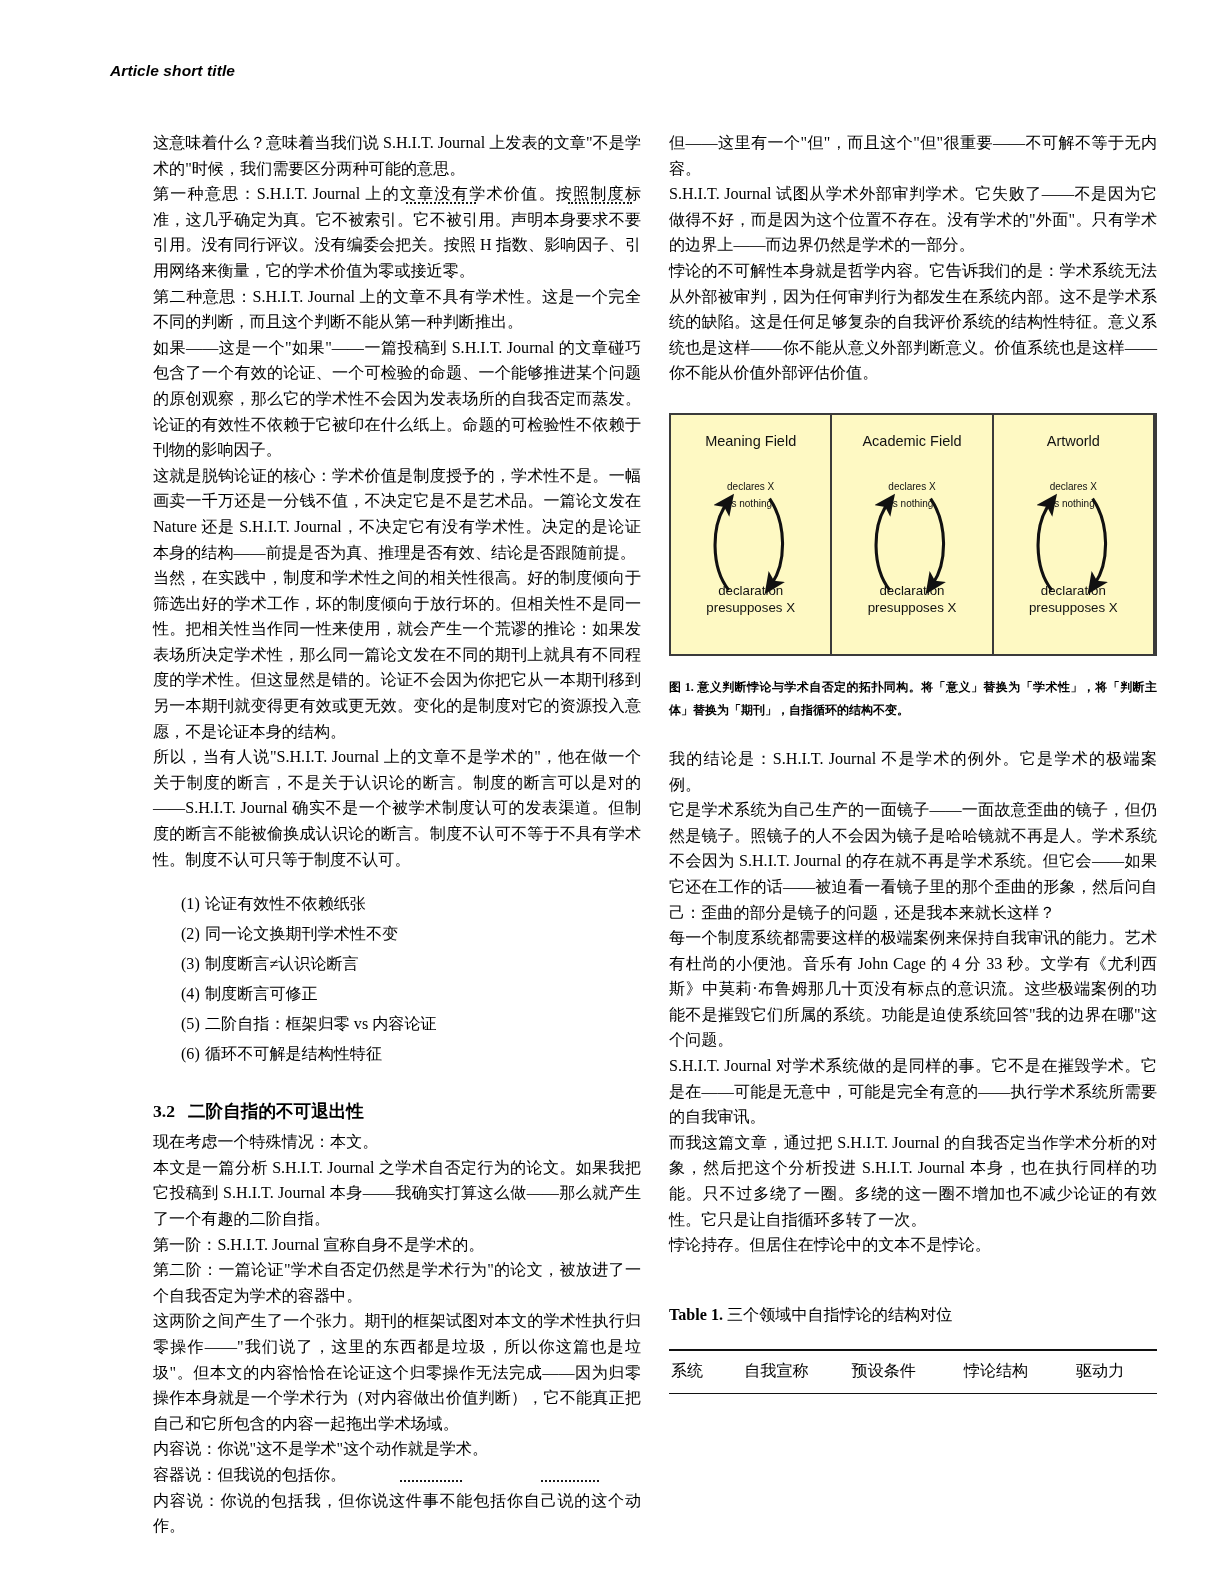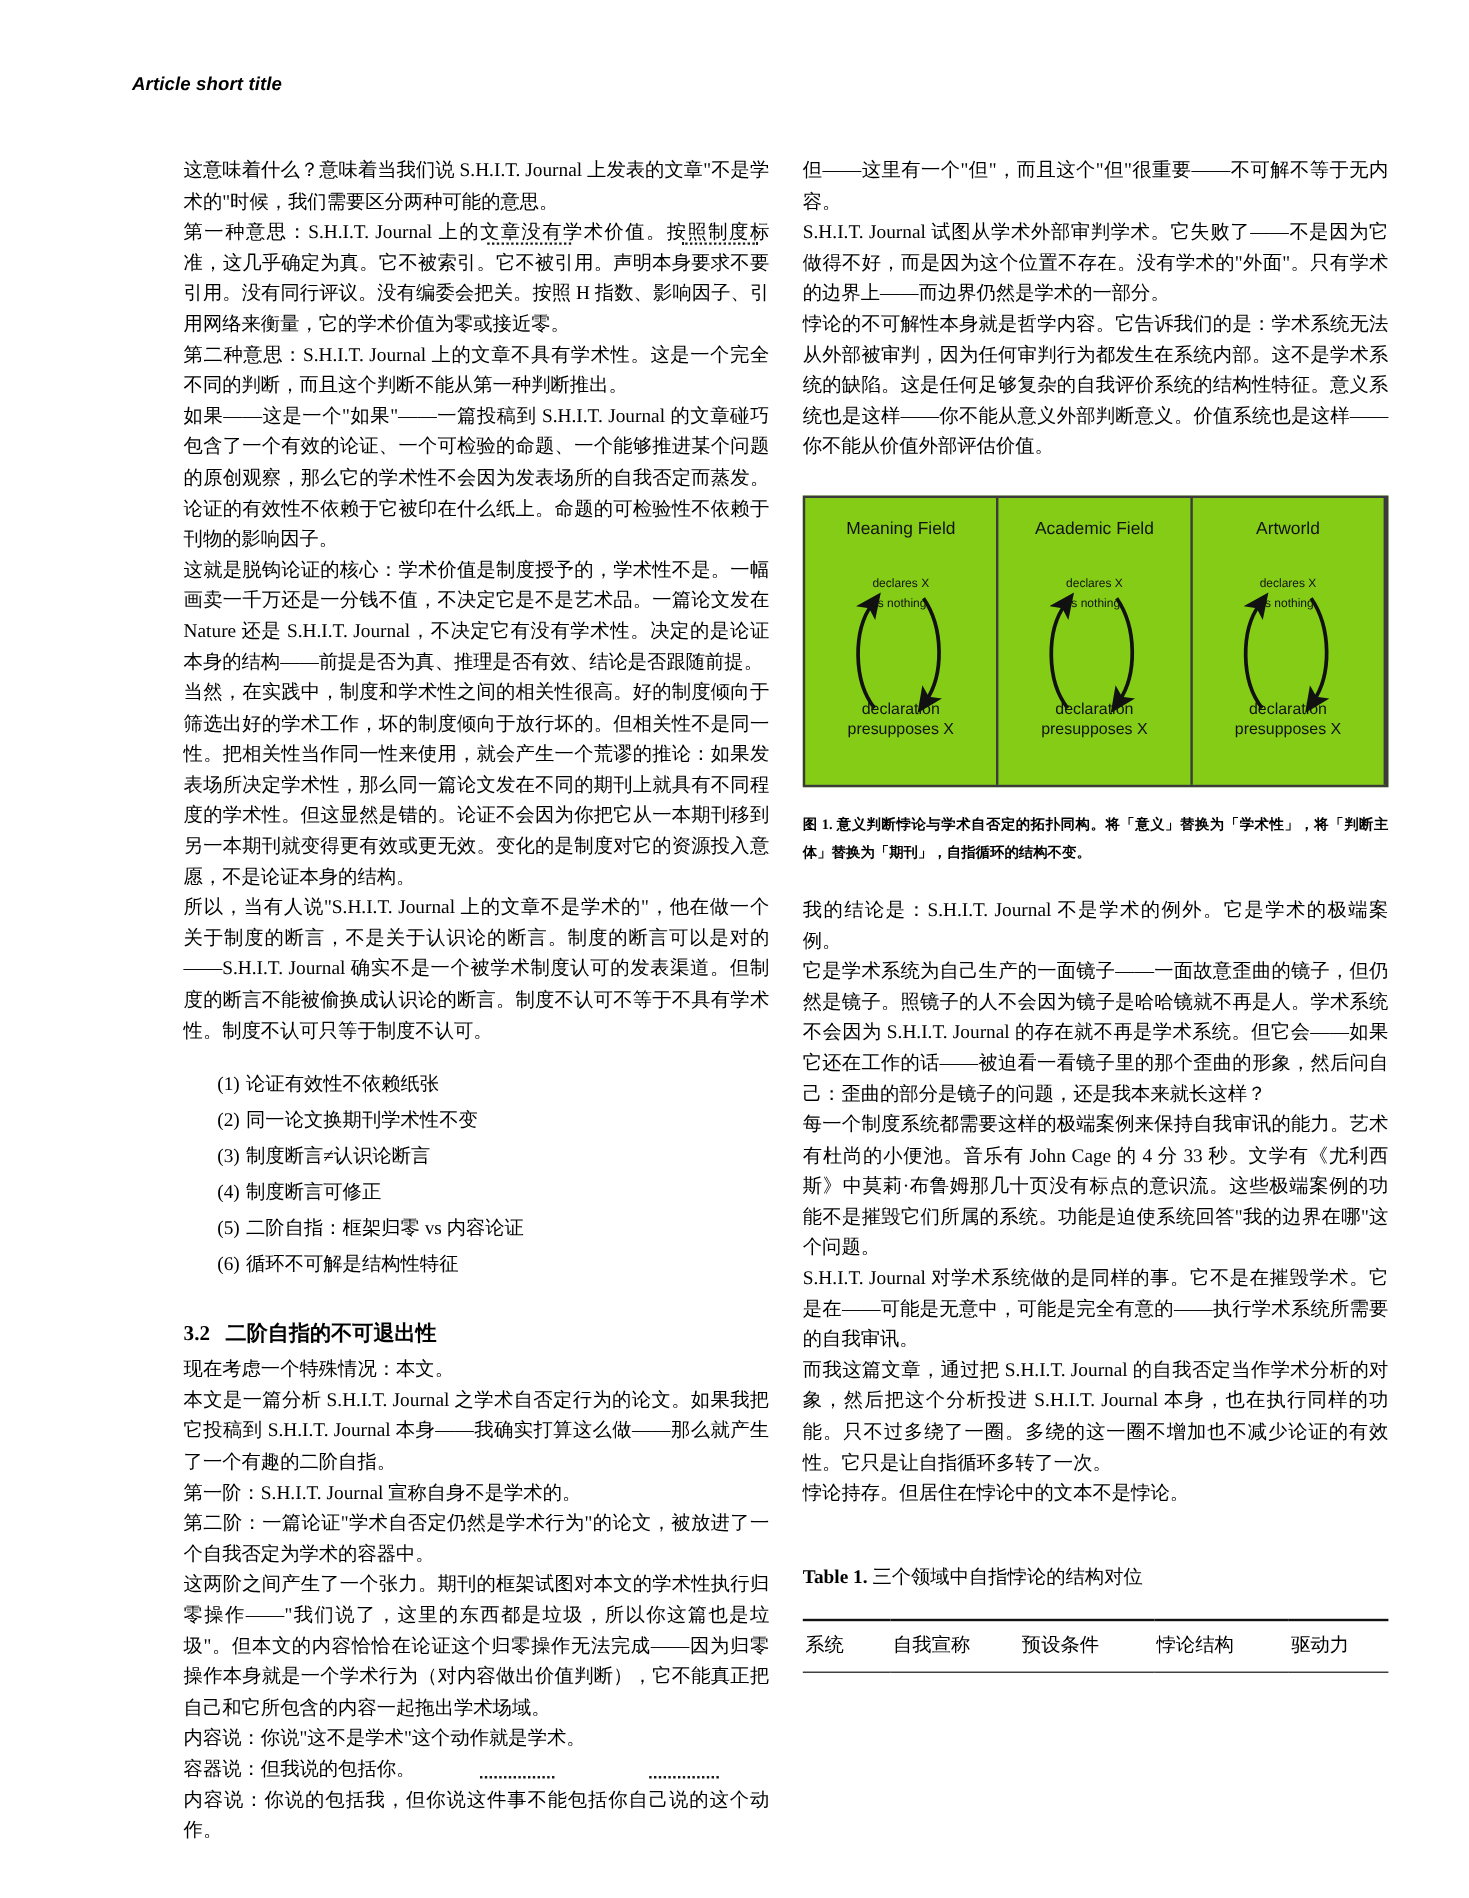--- a/index.html
+++ b/index.html
@@ -93,21 +93,21 @@
   h2.section-heading .secnum {
     margin-right: 13px;
   }
 
   
   .figure-wrap {
     margin: 27px 0 0 0;
   }
   .figure-box {
     border: 2px solid #3b3b3b;
-    background: #84cc16;
+    background: #fef9c3;
     display: flex;
     height: 243px;
     box-sizing: border-box;
   }
   .fig-panel {
     flex: 1 1 0;
     position: relative;
     border-right: 2px solid #3b3b3b;
   }
   .fig-panel:last-child { border-right: none; }

